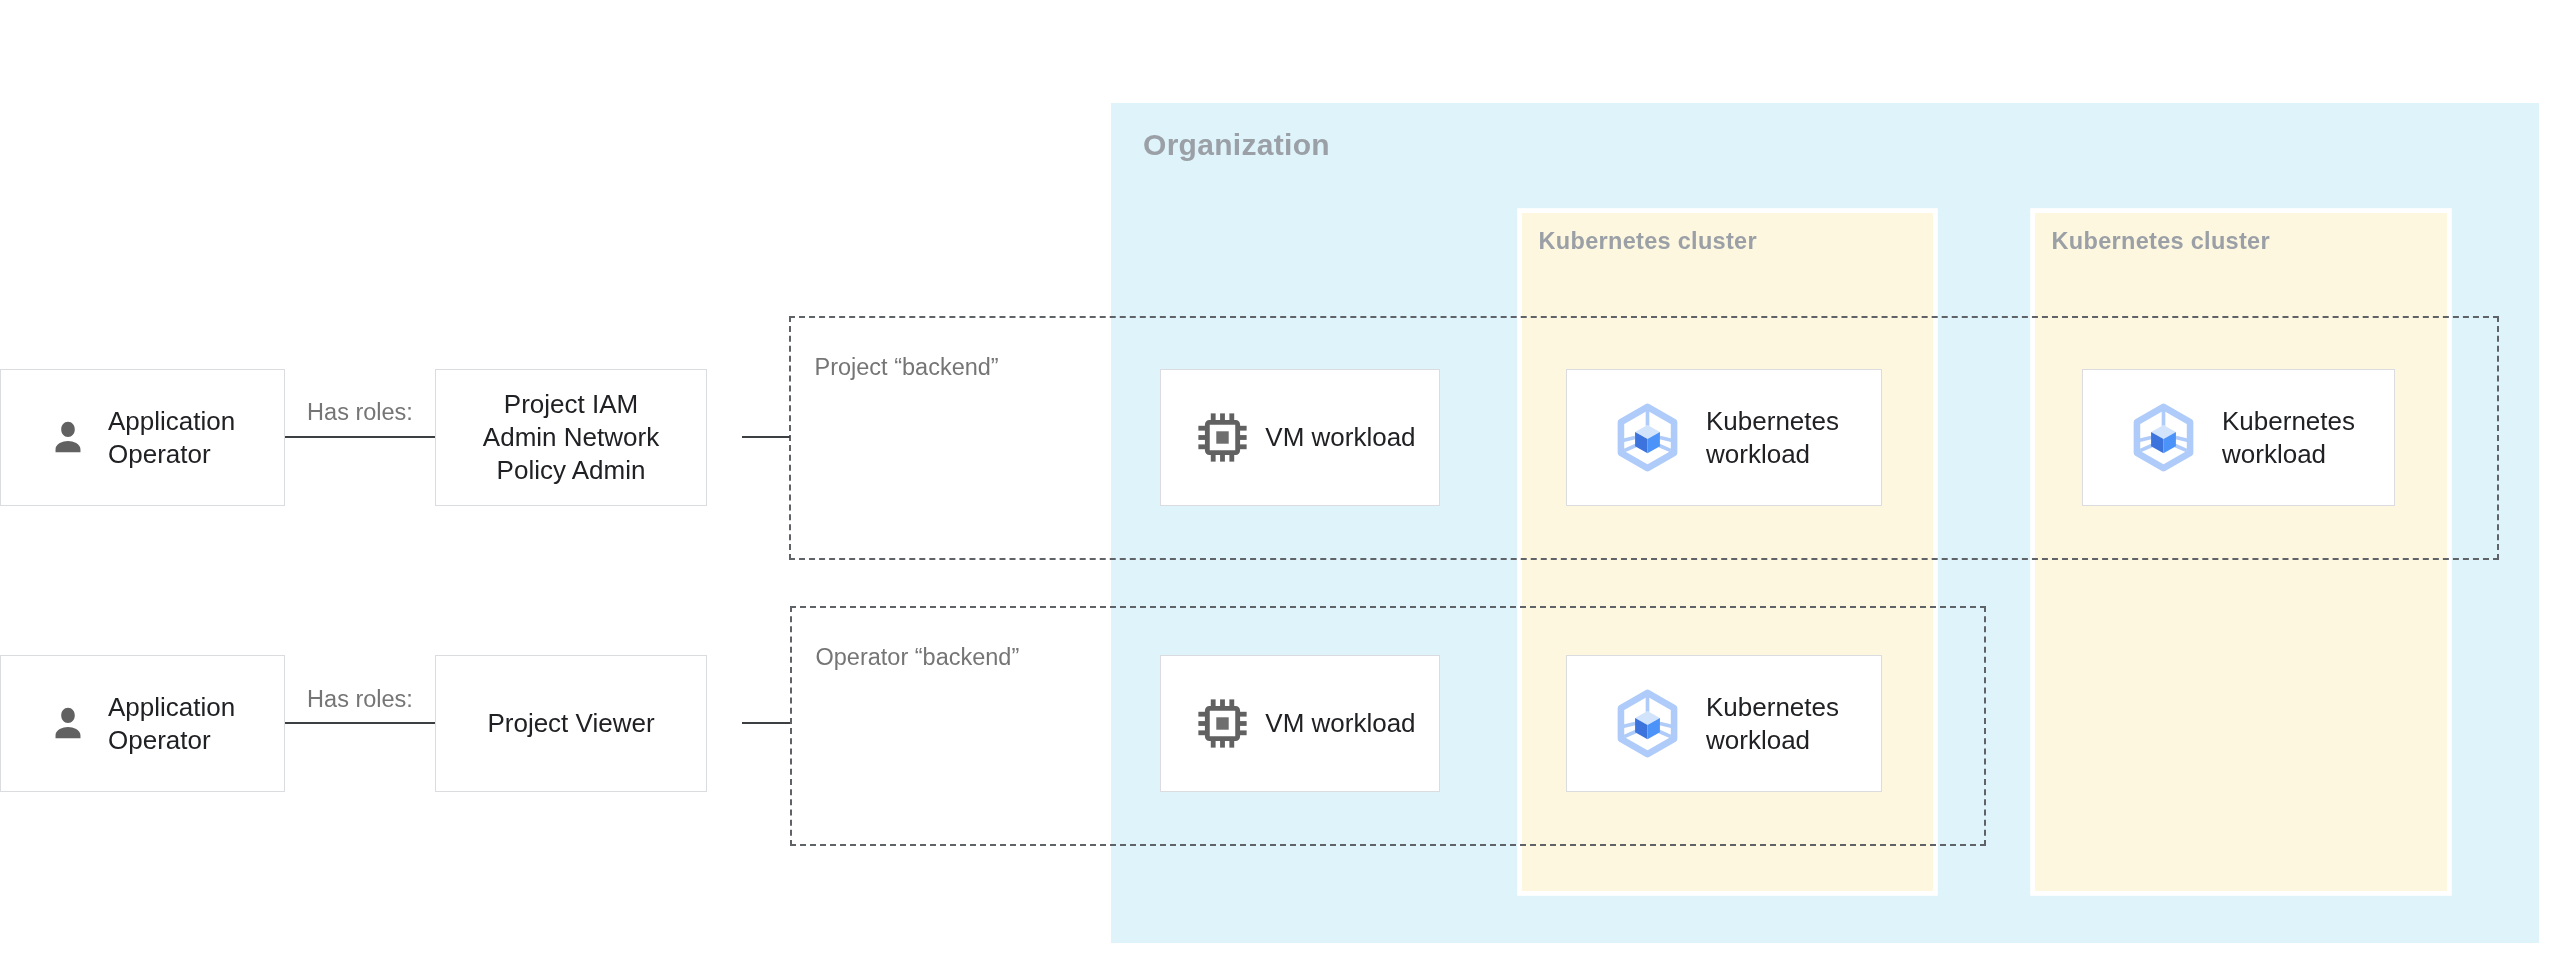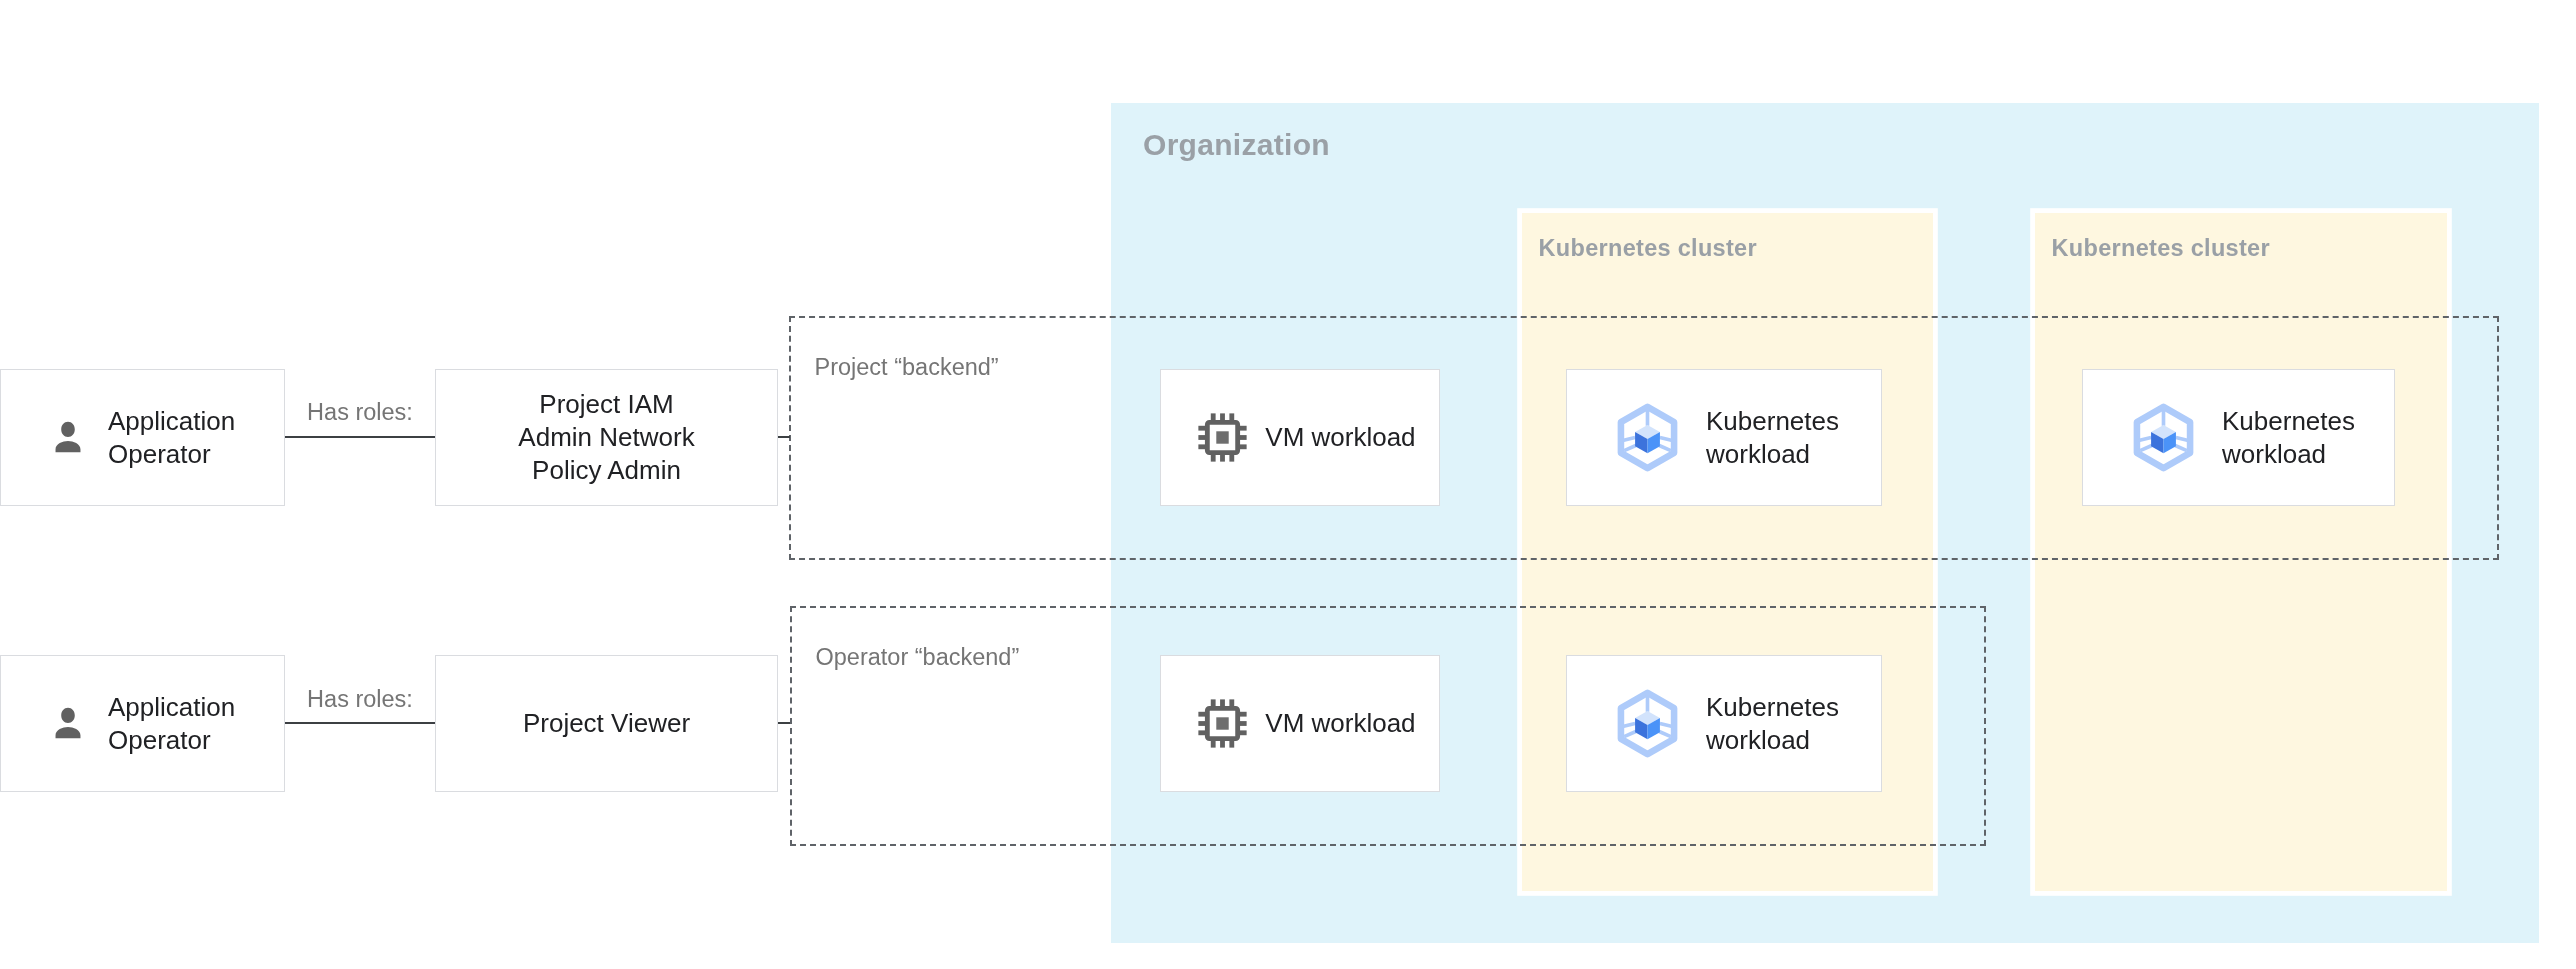--- a/index.html
+++ b/index.html
@@ -5,21 +5,21 @@
   html,body{margin:0;padding:0;background:#ffffff;}
   body{font-family:"Liberation Sans", sans-serif;}
   .canvas{position:relative;width:2576px;height:970px;background:#ffffff;overflow:hidden;}
 
   
   .org{position:absolute;left:1111px;top:103px;width:1428px;height:840px;background:#DFF3FA;}
   .org-label{position:absolute;left:32px;top:25px;font-size:30px;font-weight:bold;color:#9AA0A6;letter-spacing:0.3px;}
   .cluster{position:absolute;top:213px;width:411px;height:678px;background:#FEF7E0;box-shadow:0 0 0 4.8px #ffffff;}
   .cluster1{left:1522px;}
   .cluster2{left:2035px;width:412px;}
-  .cluster-label{position:absolute;left:16.6px;top:22px;font-size:23.5px;font-weight:bold;color:#9AA0A6;letter-spacing:0.3px;}
+  .cluster-label{position:absolute;left:16.6px;top:15px;font-size:23.5px;font-weight:bold;color:#9AA0A6;letter-spacing:0.3px;}
 
   
   .project{position:absolute;border:2.1px dashed #5F6368;background:transparent;}
   .project.frontend{left:789px;top:316px;width:1706px;height:240px;}
   .project.backend{left:790px;top:606px;width:1192px;height:236px;}
   .project-label{position:absolute;left:23.5px;top:36px;font-size:23.5px;color:#757575;}
 
   
   .line{position:absolute;height:2.1px;background:#3C4043;}
   .line-a1{left:285px;top:436px;width:150px;}
@@ -28,21 +28,21 @@
   .line-b2{left:742px;top:722px;width:48px;}
   .edge-label{position:absolute;left:285px;width:150px;text-align:center;font-size:23.5px;color:#757575;}
   .edge1{top:399px;}
   .edge2{top:686px;}
 
   
   .node{position:absolute;background:#ffffff;border:1.4px solid #DADCE0;box-sizing:border-box;display:flex;align-items:center;}
   .row1{top:369px;height:137px;}
   .row2{top:655px;height:137px;}
   .actor{left:0px;width:285px;padding-left:45px;}
-  .role{left:435px;width:343px;justify-content:center;text-align:center;}
+  .role{left:435px;width:272px;justify-content:center;text-align:center;}
   .vm-box{left:1160px;width:280px;padding-left:36px;}
   .k8s-box{left:1566px;width:316px;padding-left:44px;}
   .k8s-box.far{left:2082px;width:313px;}
 
   .node-text{font-size:26px;color:#202124;line-height:33px;}
   .w-actor{width:159px;margin-left:18px;}
   .w-role1{width:193px;}
   .w-vm{margin-left:17.3px;white-space:nowrap;}
   .w-k8s{width:159px;margin-left:22px;}
 

